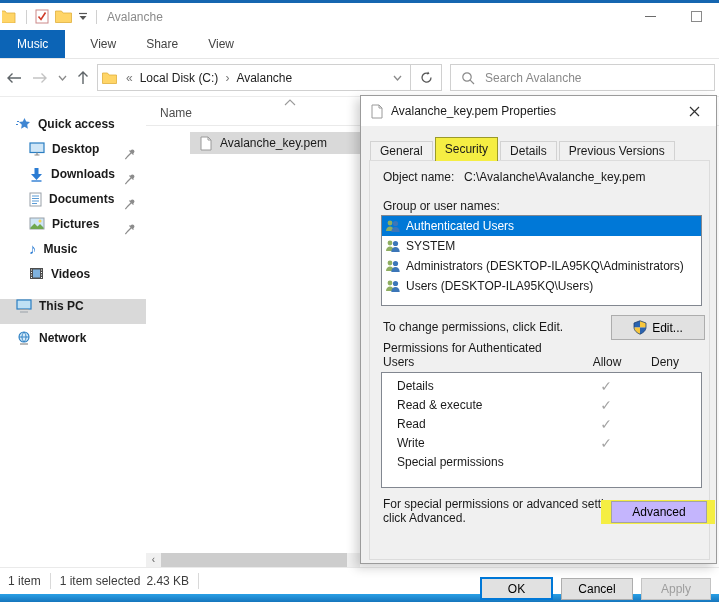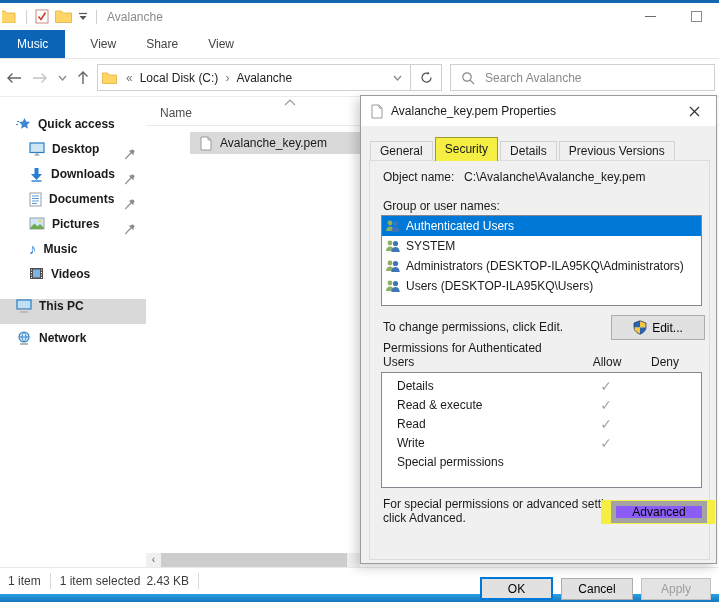--- a/index.html
+++ b/index.html
@@ -61,21 +61,21 @@
   .listbox{position:absolute;background:#fff;border:1px solid #828790;box-sizing:border-box;}
   .lb-row{height:20px;display:flex;align-items:center;gap:5px;padding-left:3px;white-space:nowrap;overflow:hidden;}
   .lb-row.selected{background:#0078d7;color:#fff;}
   .perm-row{height:19px;display:flex;align-items:center;padding-left:15px;position:relative;}
   .perm-check{position:absolute;left:208px;width:32px;text-align:center;color:#a3a3a3;font-size:14px;}
   .btn{display:flex;align-items:center;justify-content:center;background:#e1e1e1;border:1px solid #adadad;
     box-sizing:border-box;color:#000;gap:5px;}
   .btn.ok{border:2px solid #0078d7;}
   .btn.disabled{background:#e3e3e3;border-color:#c3c3c3;color:#9e9e9e;}
   .hl-strip{position:absolute;background:#f5ee43;}
-  .btn.advanced{background:#8b5cf6;border:5px solid #a3a3a3;}
+  .btn.advanced{background:#c4b5fd;border:1px solid #a3a3a3;}
   svg{display:block;}
 </style>
 </head>
 <body>
 
 <div class="screen">
 
   <div class="accent-top"></div>
 
   <div class="titlebar">

